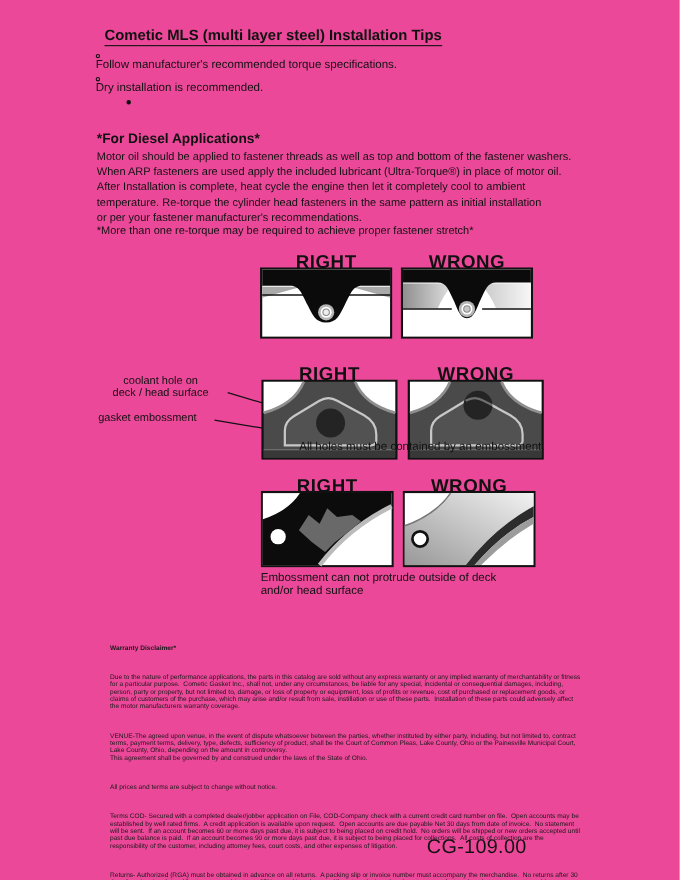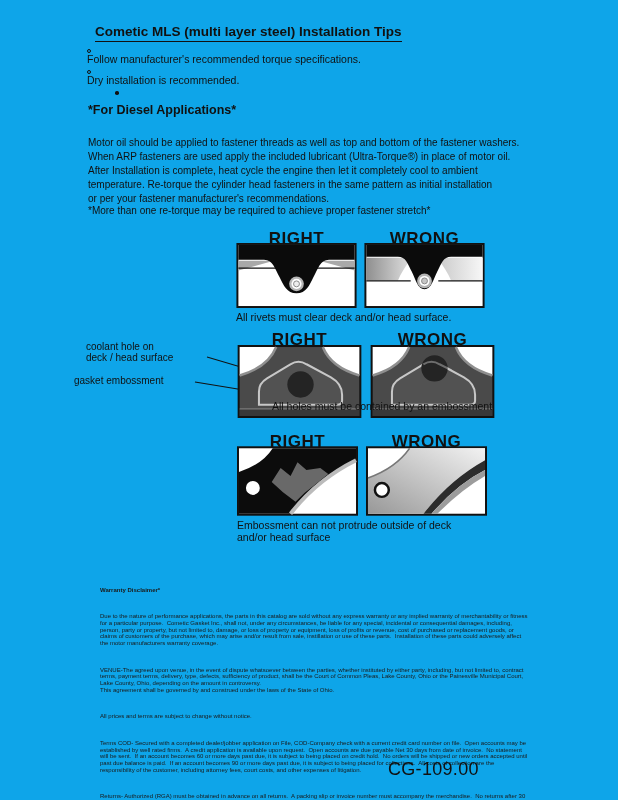--- a/index.html
+++ b/index.html
@@ -1,43 +1,43 @@
 <!DOCTYPE html>
 <html><head>
 <meta charset="utf-8">
 <style>
   * { margin:0; padding:0; box-sizing:border-box; }
   html,body { background:#fff; }
   .page {
-    position:relative; width:618px; height:800px; background:#0ea5e9;
+    position:relative; width:618px; height:800px; background:#ec4899;
     font-family:"Liberation Sans", sans-serif; color:#111; overflow:hidden;
   }
   .abs { position:absolute; }
   .title {
     left:95px; top:24px; font-size:13.5px; font-weight:bold;
     border-bottom:1.6px solid #111; padding-bottom:2px; display:inline-block;
   }
   .tips { left:87px; top:45px; font-size:10.5px; line-height:12.8px; width:500px; }
   .tip-row { display:flex; align-items:flex-start;flex-direction:column; }
   .tip-row.sub { margin-left:28px; }
   .b-circle {
     width:4px; height:4px; border:1px solid #111; border-radius:50%;
     margin:4px 4px 0 0; flex:0 0 auto;
   }
   .b-dot {
     width:3.6px; height:3.6px; background:#111; border-radius:50%;
     margin:4.5px 3.5px 0 0; flex:0 0 auto;
   }
-  .diesel-h { left:88px; top:103px; font-size:12.5px; font-weight:bold; }
+  .diesel-h { left:88px; top:119px; font-size:12.5px; font-weight:bold; }
   .para { left:88px; top:0; width:460px; font-size:10px; line-height:13.8px; white-space:pre-line; }
   .p1 { top:136px; } .p2 { top:164px; } .p3 { top:204px; }
   .rw-label { font-size:17px; font-weight:600; text-align:center; letter-spacing:.5px; }
   .caption { font-size:10.5px; white-space:pre-line; }
   .dbox { display:block; }
-  .side-label { font-size:10px; line-height:10.6px; text-align:left; white-space:pre-line; }
+  .side-label { font-size:10px; line-height:10.6px; text-align:center; white-space:pre-line; }
   .fineprint {
     left:100px; top:573px; width:430px; font-size:6px; line-height:6.8px;
     white-space:pre-wrap; color:#1a1a1a;
   }
   .fineprint .fp-h { font-weight:bold; margin-bottom:6px; }
   .fineprint p { margin-bottom:6px; }
   .footer-code { left:388px; top:759px; font-size:18px; letter-spacing:.3px; }
   svg { display:block; }
 </style>
 </head>
@@ -103,21 +103,20 @@
     <line x1="2" y1="38.5" x2="47" y2="38.5" stroke="#111" stroke-width="1.3"></line>
     <line x1="75" y1="38.5" x2="120" y2="38.5" stroke="#111" stroke-width="1.3"></line>
     <path d="M2,2 H120 V14 H88 C80,14 78,21 74,29 C70,37 68,47 61,47 C54,47 52,37 48,29 C44,21 42,14 34,14 H2 Z" fill="#0b0b0b"></path>
     <g>
       <circle cx="61" cy="38.5" r="7.5" fill="#b5b5b5"></circle>
       <circle cx="61" cy="38.5" r="5.1" fill="#ffffff"></circle>
       <circle cx="61" cy="38.5" r="3" fill="#c6c6c6" stroke="#8a8a8a" stroke-width="1"></circle>
     </g>
   </svg>
 
-  <div class="abs caption" style="left:236px; top:311px;">All rivets must clear deck and/or head surface.</div>
 
   <div class="abs rw-label" style="left:237px; top:330px; width:125px;">RIGHT</div>
   <div class="abs rw-label" style="left:370px; top:330px; width:125px;">WRONG</div>
 
   <div class="abs side-label" style="left:86px; top:342px; width:120px;">coolant hole on
 deck / head surface</div>
   <div class="abs side-label" style="left:74px; top:376px; width:120px;">gasket embossment</div>
 
   <svg class="abs" style="left:190px; top:350px;" width="112" height="50" viewBox="0 0 112 50">
     <line x1="17" y1="7" x2="98" y2="31" stroke="#111" stroke-width="1.1"></line>

